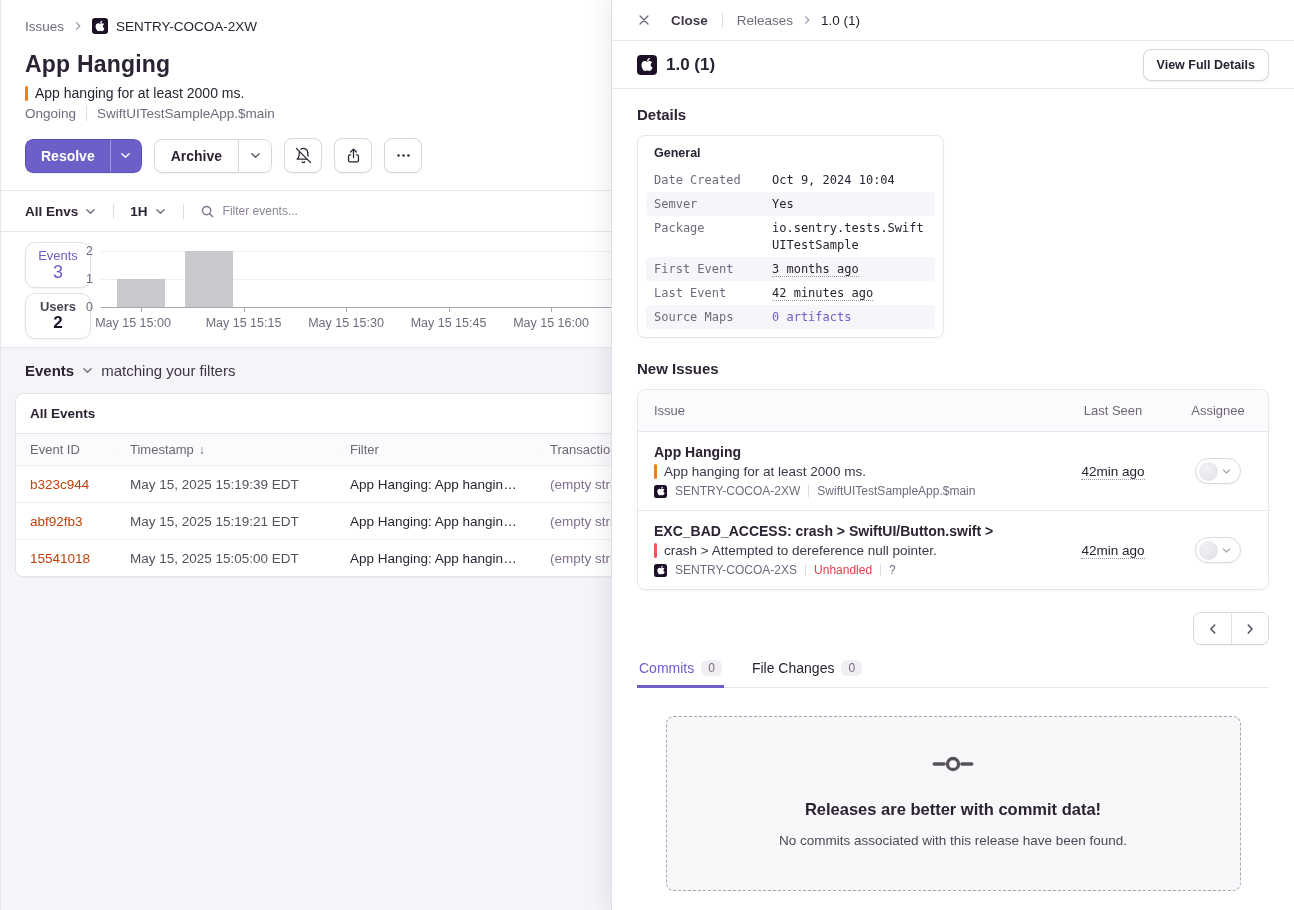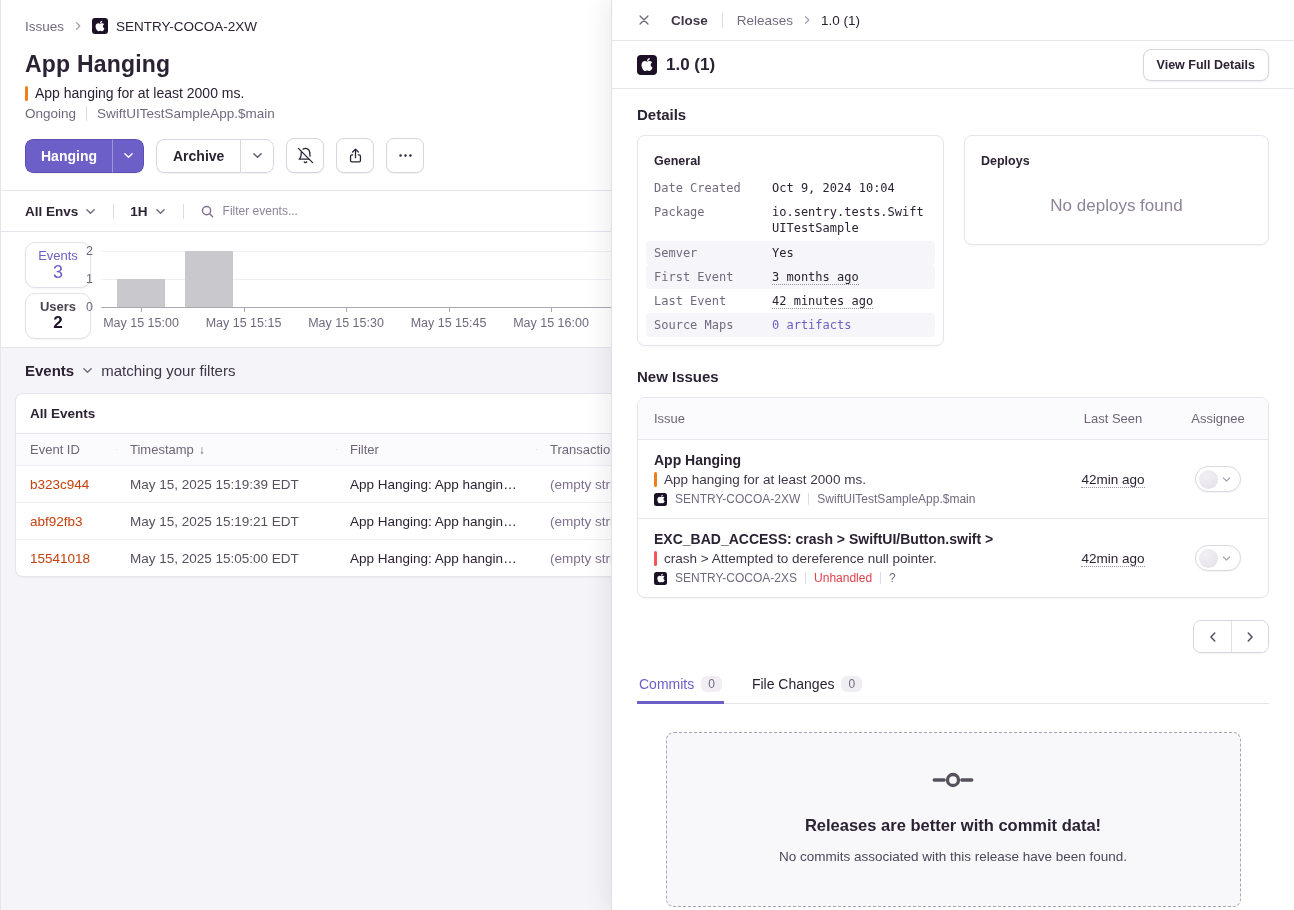--- a/index.html
+++ b/index.html
@@ -93,21 +93,21 @@
   .close-btn .close-label { font-size:13.5px; font-weight:600; color:#3E3648; }
   .d-crumbs { display:flex; align-items:center; gap:8px; font-size:13.5px; }
   .d-crumb-root { color:#716A7F; cursor:pointer; }
   .d-crumb-cur { color:#2B2233; }
   .d-header { height:48px; display:flex; align-items:center; gap:9px; padding:0 25px; border-bottom:1px solid #E7E4EC; }
   .d-title { font-size:17px; font-weight:700; flex:1; }
   .btn-outline { background:#fff; border:1px solid #D9D4E0; border-radius:8px; font-family:"Liberation Sans",sans-serif; font-size:12.5px; font-weight:700; color:#2B2233; padding:8px 13px; cursor:pointer; box-shadow:0 1px 2px rgba(40,30,60,.08); }
   .d-content { padding:17px 25px 0 25px; }
   .d-h2 { font-size:15px; font-weight:700; margin-bottom:12px; }
   .detail-cards { display:flex; gap:20px; align-items:flex-start; }
-  .d-card { width:307px; background:#fff; border:1px solid #E7E4EC; border-radius:8px; padding:16px 8px 8px 8px; box-shadow:0 1px 2px rgba(40,30,60,.04); }
+  .d-card { width:307px; background:#fff; border:1px solid #E7E4EC; border-radius:8px; padding:8px 8px 8px 8px; box-shadow:0 1px 2px rgba(40,30,60,.04); }
   .d-card-title { font-size:12.5px; font-weight:700; margin:2px 8px 8px 8px; }
   .kv-row { display:flex; padding:4px 8px; border-radius:4px; font-family:"DejaVu Sans Mono", monospace; font-size:12px; line-height:1.35; }
   .kv-row.shade { background:#F6F5F9; }
   .kv-key { width:118px; flex:0 0 auto; color:#716A7F; }
   .kv-val { width:170px; color:#2B2233; word-break:break-all; }
   .dotted-u { border-bottom:1px dotted #9B93A6; }
   .kv-link { color:#6C5FC7; cursor:pointer; }
   .deploys-card { height:110px; }
   .deploys-empty { text-align:center; font-size:17px; color:#8D8499; margin-top:28px; }
 
@@ -126,21 +126,21 @@
   .seen-link { font-size:13.5px; color:#2B2233; border-bottom:1px dotted #9B93A6; cursor:pointer; }
   .assignee-pill { display:inline-flex; align-items:center; gap:3px; width:46px; height:26px; border:1px solid #DCD8E1; border-radius:13px; background:#fff; padding:0 6px 0 3px; cursor:pointer; box-shadow:0 1px 1px rgba(40,30,60,.05); }
   .assignee-avatar { width:19px; height:19px; border-radius:50%; background:radial-gradient(circle at 35% 30%, #F2F0F5, #E2DFE8); }
   .assignee-chev { color:#A9A2B2; }
 
   .pagination-row { display:flex; justify-content:flex-end; margin-top:22px; }
   .pager { display:flex; border:1px solid #D9D4E0; border-radius:8px; overflow:hidden; background:#fff; box-shadow:0 1px 1px rgba(40,30,60,.05); }
   .pager-btn { width:37px; height:31px; display:flex; align-items:center; justify-content:center; color:#554D60; cursor:pointer; background:#fff; }
   .pager-btn + .pager-btn { border-left:1px solid #E3E0E8; }
 
-  .tabs-row { display:flex; gap:26px; margin-top:17px; border-bottom:1px solid #E7E4EC; }
+  .tabs-row { display:flex; gap:26px; margin-top:9px; border-bottom:1px solid #E7E4EC; }
   .tab { display:flex; align-items:center; gap:7px; font-size:14px; padding:6px 2px 9px 2px; cursor:pointer; color:#2B2233; border-bottom:3px solid transparent; margin-bottom:-1px; }
   .tab.active { color:#6C5FC7; border-bottom-color:#6C5FC7; }
   .tab-count { background:#F0EEF3; color:#716A7F; font-size:12px; border-radius:6px; padding:1px 7px; }
 
   .empty-state { margin:28px auto 0 auto; width:575px; border:1px dashed #A9A4B3; border-radius:8px; background:#F8F8FA; text-align:center; padding:38px 30px 42px 30px; }
   .empty-icon { color:#57515C; margin-bottom:24px; }
   .empty-title { font-size:16.5px; font-weight:700; color:#2B2233; margin-bottom:14px; }
   .empty-sub { font-size:13.5px; color:#4D4758; }
 </style>
 </head>
@@ -219,21 +219,21 @@
       <span class="level-bar level-warning"></span>
       <span>App hanging for at least 2000 ms.</span>
     </div>
     <div class="issue-status">
       <span>Ongoing</span>
       <span class="vdiv"></span>
       <span>SwiftUITestSampleApp.$main</span>
     </div>
     <div class="action-row">
       <div class="btn-split">
-        <button class="btn-primary-main">Hanging</button>
+        <button class="btn-primary-main">Resolve</button>
         <span class="btn-primary-chev">
             <svg class="ic" width="13" height="13">
               <use href="#i-chev-d"></use>
             </svg>
           </span>
       </div>
       <div class="btn-split">
         <button class="btn-default-main">Archive</button>
         <span class="btn-default-chev">
             <svg class="ic" width="13" height="13">
@@ -294,21 +294,21 @@
       </div>
     </div>
     <div class="chart-plot">
       <div class="plot-area">
           <div class="y-label" style="top: 54px;">0</div>
           <div class="gridline" style="bottom: 27px;"></div>
           <div class="y-label" style="top: 26px;">1</div>
           <div class="gridline" style="bottom: 55px;"></div>
           <div class="y-label" style="top: -2px;">2</div>
           <div class="x-tick" style="left: 40px;"></div>
-          <div class="x-label" style="left: 40px;">May 15 15:00</div>
+          <div class="x-label" style="left: 32px;">May 15 15:00</div>
           <div class="x-tick" style="left: 142.5px;"></div>
           <div class="x-label" style="left: 142.5px;">May 15 15:15</div>
           <div class="x-tick" style="left: 245px;"></div>
           <div class="x-label" style="left: 245px;">May 15 15:30</div>
           <div class="x-tick" style="left: 347.5px;"></div>
           <div class="x-label" style="left: 347.5px;">May 15 15:45</div>
           <div class="x-tick" style="left: 450px;"></div>
           <div class="x-label" style="left: 450px;">May 15 16:00</div>
           <div class="chart-bar" style="left: 16px; width: 48px; height: 28px; background: rgb(201, 200, 205);"></div>
           <div class="chart-bar" style="left: 84.3333px; width: 48px; height: 56px; background: rgb(201, 200, 205);"></div>
@@ -388,46 +388,42 @@
   <div class="d-content">
     <div class="d-h2">Details</div>
 
     <div class="detail-cards">
       <div class="d-card">
         <div class="d-card-title">General</div>
         <div class="kv-row">
           <span class="kv-key">Date Created</span>
           <span class="kv-val">Oct 9, 2024 10:04</span>
         </div>
+        <div class="kv-row shade">
+          <span class="kv-key">Semver</span>
+          <span class="kv-val">Yes</span>
+        </div>
         <div class="kv-row">
           <span class="kv-key">Package</span>
           <span class="kv-val">io.sentry.tests.SwiftUITestSample</span>
         </div>
         <div class="kv-row shade">
-          <span class="kv-key">Semver</span>
-          <span class="kv-val">Yes</span>
-        </div>
-        <div class="kv-row shade">
           <span class="kv-key">First Event</span>
           <span class="kv-val"><span class="dotted-u">3 months ago</span></span>
         </div>
         <div class="kv-row">
           <span class="kv-key">Last Event</span>
           <span class="kv-val"><span class="dotted-u">42 minutes ago</span></span>
         </div>
         <div class="kv-row shade">
           <span class="kv-key">Source Maps</span>
           <span class="kv-val kv-link">0 artifacts</span>
         </div>
       </div>
 
-      <div class="d-card deploys-card">
-        <div class="d-card-title">Deploys</div>
-        <div class="deploys-empty">No deploys found</div>
-      </div>
     </div>
 
     <div class="d-h2" style="margin-top:22px">New Issues</div>
 
     <div class="issues-table">
       <div class="it-head">
         <span class="it-col-issue">Issue</span>
         <span class="it-col-seen">Last Seen</span>
         <span class="it-col-assignee">Assignee</span>
       </div>

